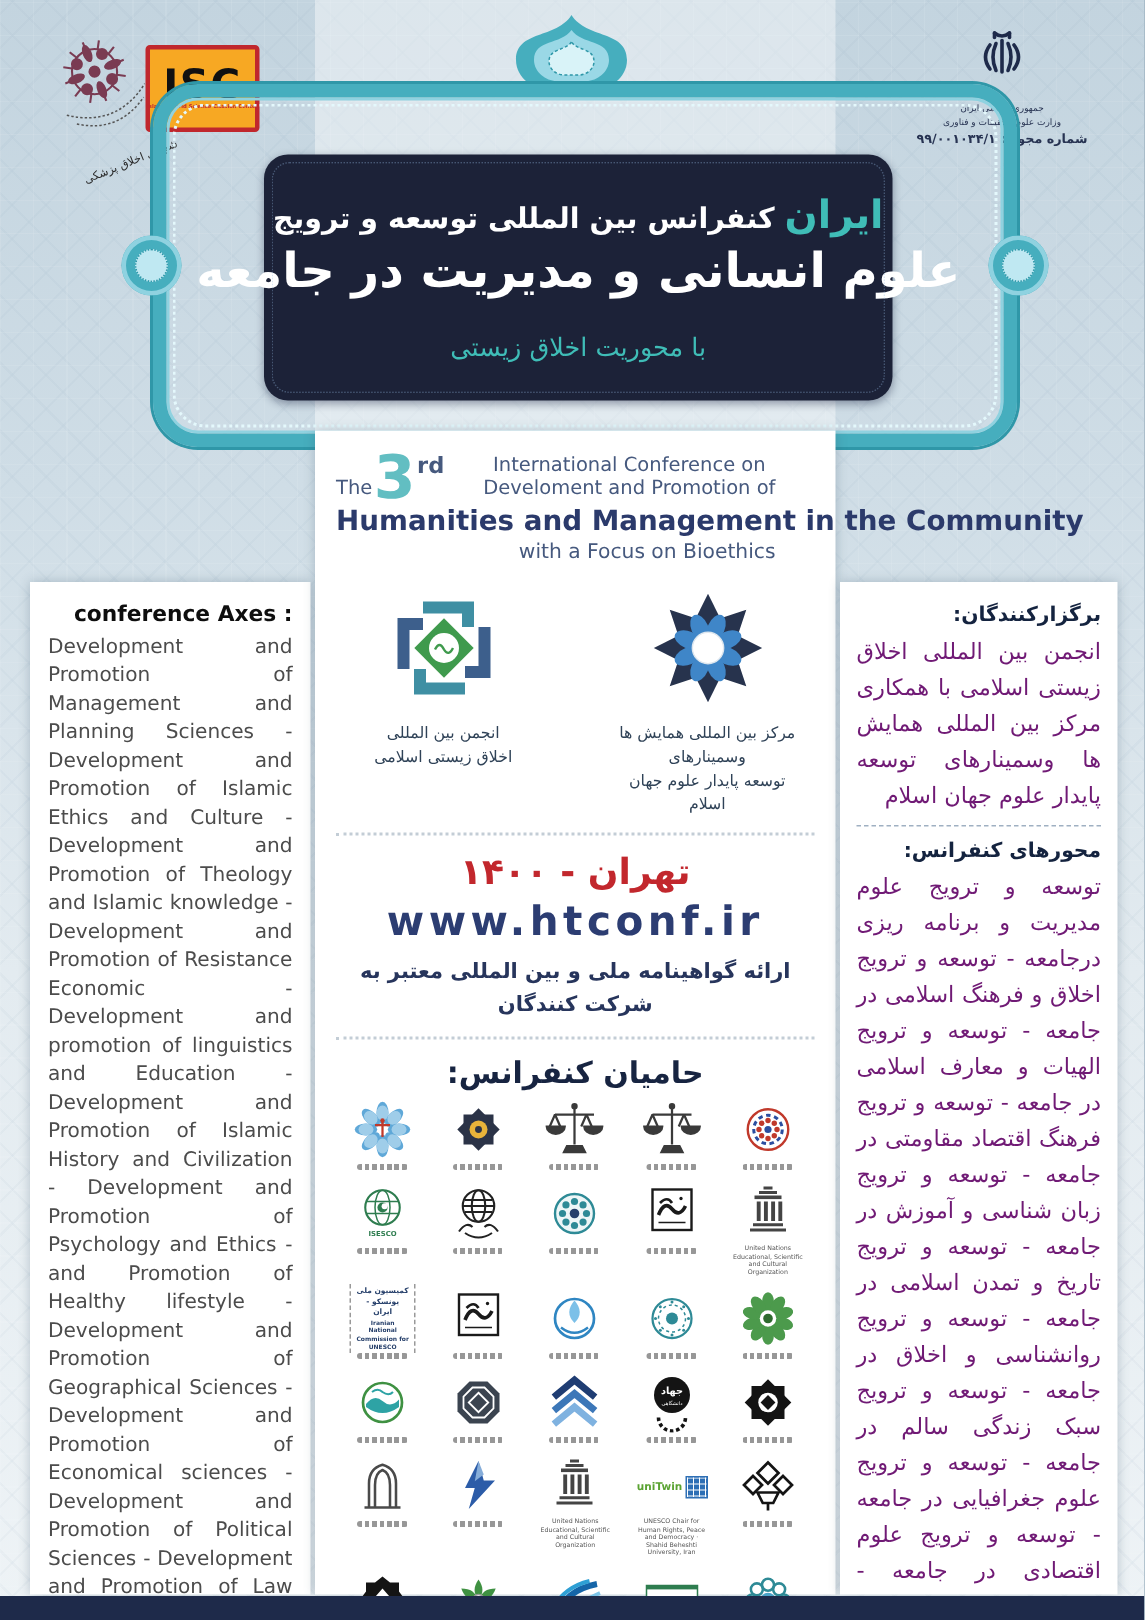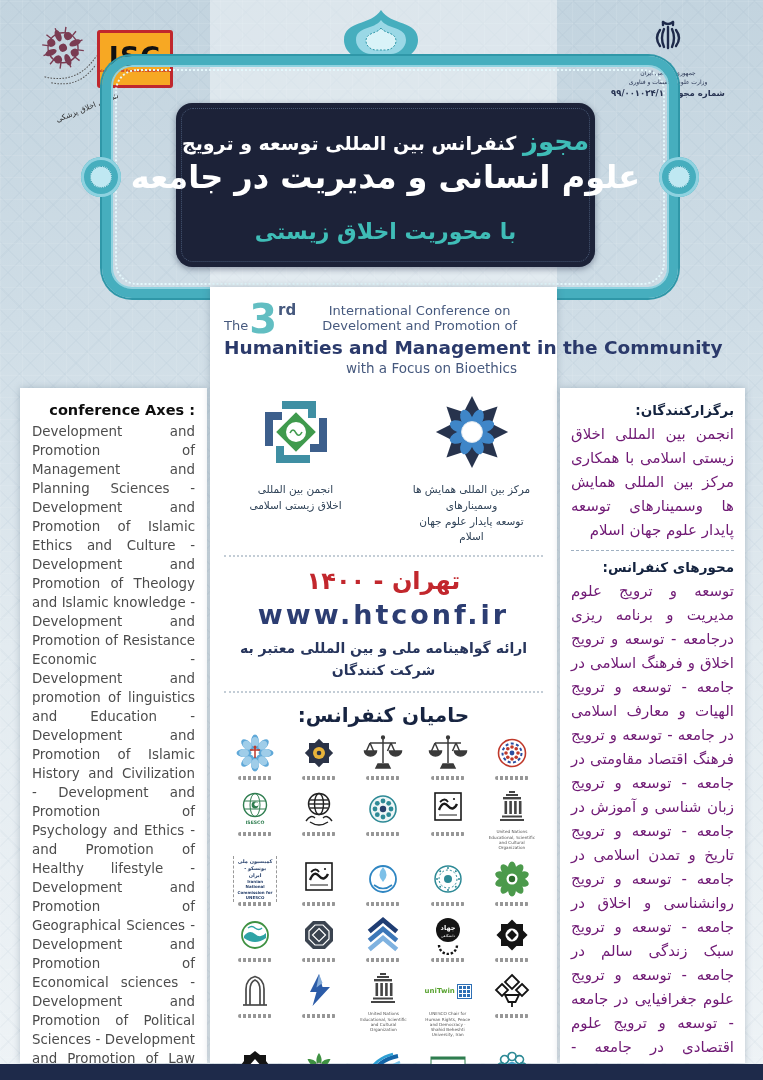--- a/index.html
+++ b/index.html
@@ -34,21 +34,21 @@
   .frame .lobe{position:absolute;width:40px;height:40px;border-radius:50%;background:#46aebe;
     box-shadow:0 0 0 3px #8fd2e0 inset;top:50%;margin-top:-20px;}
   .frame .lobe .in{position:absolute;inset:9px;border-radius:50%;background:#bfe8f2;border:1.5px dotted #2f97a8;}
   .frame .lobe.l{left:-30px;} .frame .lobe.r{right:-30px;}
   .banner{position:absolute;left:176px;top:103px;width:419px;height:164px;background:#1c2238;border-radius:16px;
     box-shadow:0 2px 6px rgba(20,30,60,.4);display:flex;flex-direction:column;justify-content:center;align-items:center;direction:rtl;}
   .banner .inner{position:absolute;inset:5px;border:1.5px dotted rgba(150,185,225,.35);border-radius:12px;}
   .banner .l1{font-size:19px;color:#fff;font-weight:bold;white-space:nowrap;}
   .banner .l1 .hl{color:#3fbdb7;font-size:26px;}
   .banner .l2{font-size:32px;color:#fff;font-weight:bold;white-space:nowrap;margin-top:2px;}
-  .banner .l3{font-size:22px;color:#3fbdb7;font-weight:bold;margin-top:23px;}
+  .banner .l3{font-size:17px;color:#3fbdb7;font-weight:normal;margin-top:23px;}
 
   
   .panel{position:absolute;background:#fff;box-shadow:0 0 7px rgba(60,85,110,.30);}
   .p-left{left:20px;top:388px;width:187px;height:675px;padding:14px 12px;box-sizing:border-box;}
   .p-center{left:210px;top:287px;width:347px;height:776px;padding:10px 14px;box-sizing:border-box;text-align:center;}
   .p-right{left:560px;top:388px;width:185px;height:675px;padding:12px 11px;box-sizing:border-box;direction:rtl;}
 
   
   .p-left .h{font-weight:bold;font-size:14.5px;color:#0e0e0e;margin-bottom:4px;text-align:right;}
   .p-left .txt{font-size:13.4px;color:#4c4c4c;line-height:19px;text-align:justify;}
@@ -170,21 +170,21 @@
     <div class="lobe l">
         <div class="in"></div>
       </div>
     <div class="lobe r">
         <div class="in"></div>
       </div>
   </div>
 
   <div class="banner">
     <div class="inner"></div>
-    <div class="l1"><span class="hl">مجوز</span><span> کنفرانس بین المللی توسعه و ترویج</span></div>
+    <div class="l1"><span class="hl">ایران</span><span> کنفرانس بین المللی توسعه و ترویج</span></div>
     <div class="l2">علوم انسانی و مدیریت در جامعه</div>
     <div class="l3">با محوریت اخلاق زیستی</div>
   </div>
 
   <div class="panel p-left">
     <div class="h">conference Axes :</div>
     <div class="txt">Development and Promotion of Management and Planning Sciences - Development and Promotion of Islamic Ethics and Culture - Development and Promotion of Theology and Islamic knowledge - Development and Promotion of Resistance Economic - Development and promotion of linguistics and Education - Development and Promotion of Islamic History and Civilization - Development and Promotion of Psychology and Ethics - and Promotion of Healthy lifestyle - Development and Promotion of Geographical Sciences - Development and Promotion of Economical sciences - Development and Promotion of Political Sciences - Development and Promotion of Law and Jurisprudence - Development and Promotion of Educational Sciences - Development and Promotion of Iranian Art - Development and Promotion of Science</div>
   </div>
 
   <div class="panel p-center">

